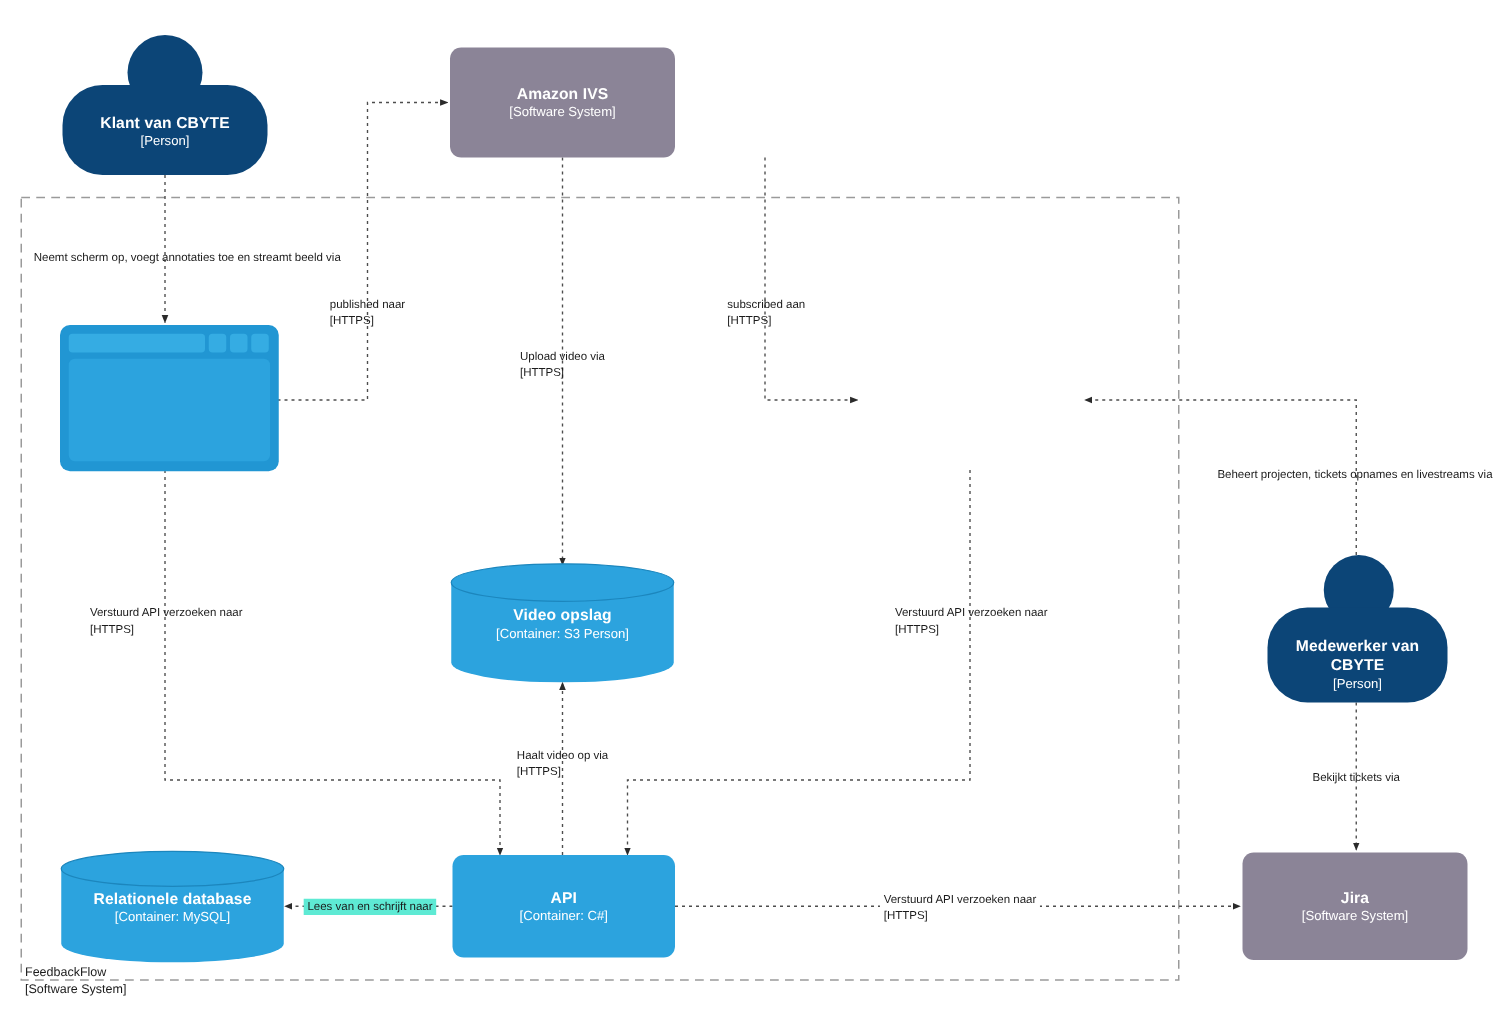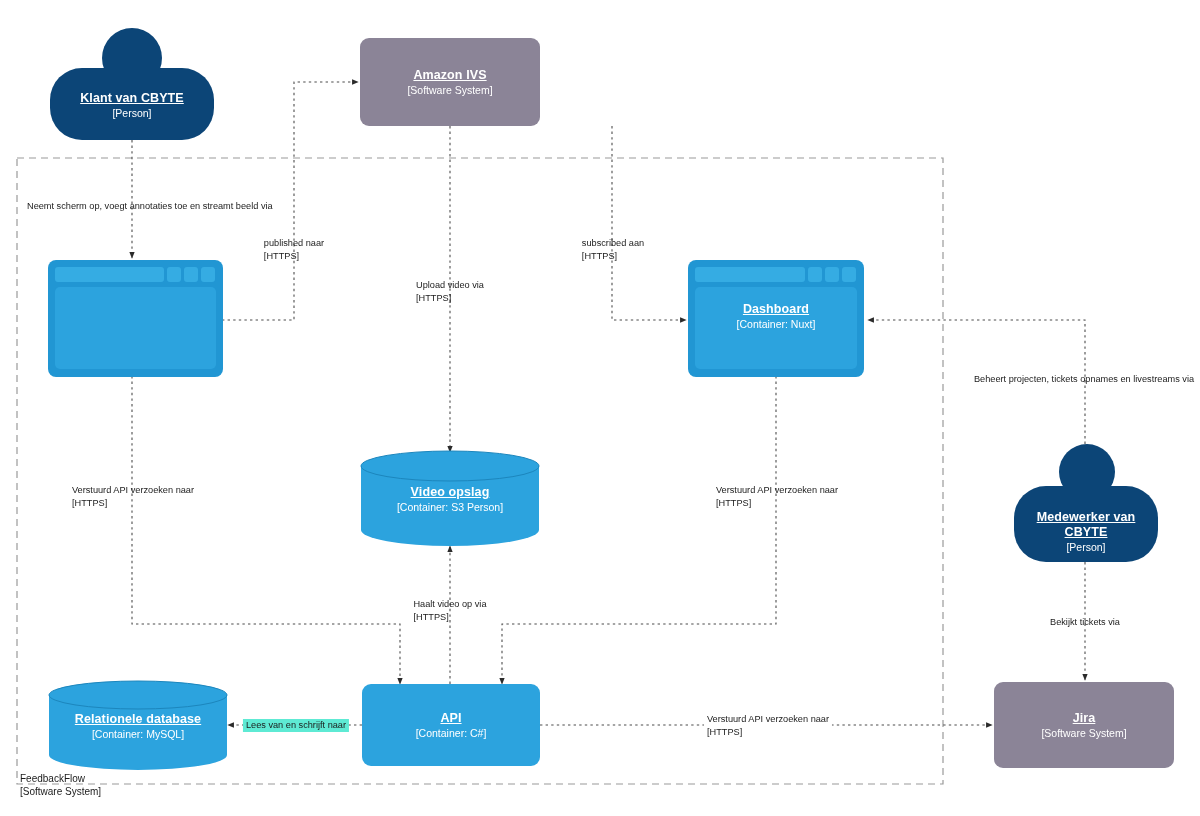--- a/index.html
+++ b/index.html
@@ -35,21 +35,20 @@
     right: 0;
     text-align: center;
     color: #ffffff;
     pointer-events: none;
   }
   .node-title {
     font-size: 12.5px;
     font-weight: bold;
     line-height: 15px;
     letter-spacing: 0.1px;
-    text-decoration: underline;
   }
   .node-sub {
     font-size: 10.5px;
     font-weight: normal;
     line-height: 14px;
   }
   
   .person-head {
     position: absolute;
     border-radius: 50%;
@@ -260,35 +259,20 @@
       <div class="win-titlebar">
         <div class="win-tb-long"></div>
         <div class="win-tb-sq" style="right:35px;"></div>
         <div class="win-tb-sq" style="right:18px;"></div>
         <div class="win-tb-sq" style="right:1px;"></div>
       </div>
       <div class="win-body"></div>
     </div>
   </div>
 
-  <div class="node" style="left:688px; top:260px; width:176px; height:117px;">
-    <div class="win-frame" style="left:0; top:0; width:176px; height:117px;">
-      <div class="win-titlebar">
-        <div class="win-tb-long"></div>
-        <div class="win-tb-sq" style="right:35px;"></div>
-        <div class="win-tb-sq" style="right:18px;"></div>
-        <div class="win-tb-sq" style="right:1px;"></div>
-      </div>
-      <div class="win-body"></div>
-    </div>
-    <div class="node-label" style="top:42px;">
-      <div class="node-title">Dashboard</div>
-      <div class="node-sub">[Container: Nuxt]</div>
-    </div>
-  </div>
 
   <div class="node cyl" style="left:360px; top:450px; width:180px; height:96px;">
     <svg width="180" height="96" viewBox="0 0 180 96" xmlns="http://www.w3.org/2000/svg">
       <path d="M 1 16 L 1 80 A 89 16 0 0 0 179 80 L 179 16 Z" fill="#2CA3DE"></path>
       <ellipse cx="90" cy="16" rx="89" ry="15" fill="#2CA3DE" stroke="#1C86BD" stroke-width="1"></ellipse>
     </svg>
     <div class="node-label" style="top:35px;">
       <div class="node-title">Video opslag</div>
       <div class="node-sub">[Container: S3 Person]</div>
     </div>

